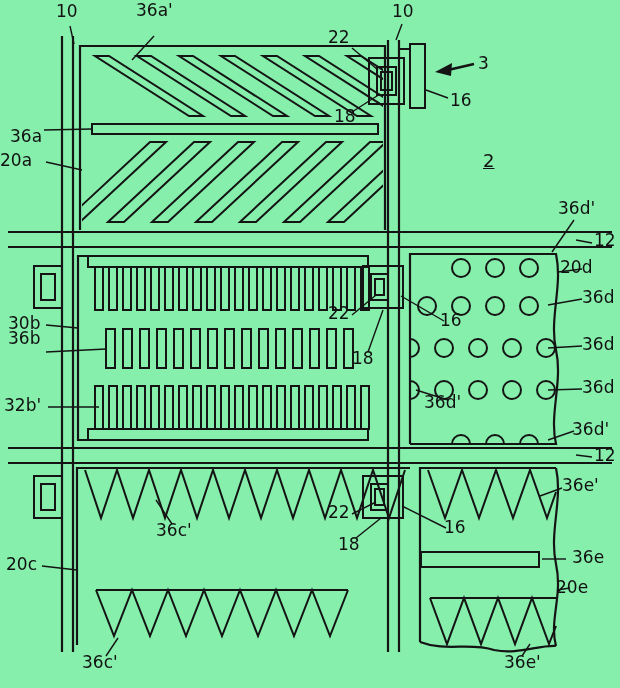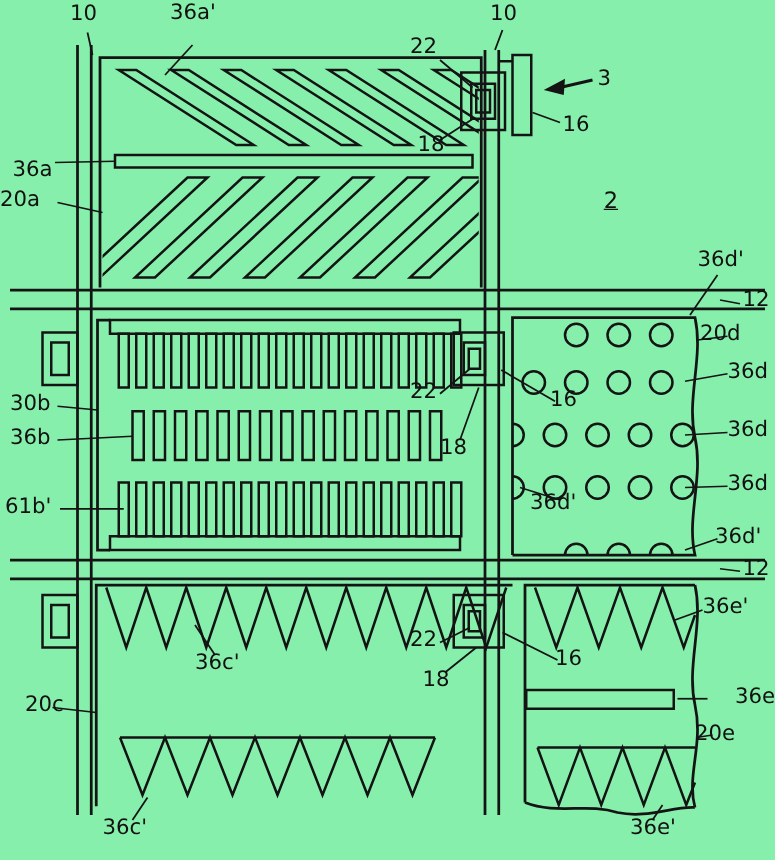--- a/index.html
+++ b/index.html
@@ -263,31 +263,31 @@
   <div class="lbl" style="left:0;top:152px">20a</div>
   <div class="lbl fig-num" style="left:483px;top:152px">2</div>
   <div class="lbl" style="left:558px;top:200px">36d'</div>
   <div class="lbl" style="left:594px;top:232px">12</div>
   <div class="lbl" style="left:560px;top:259px">20d</div>
   <div class="lbl" style="left:582px;top:289px">36d</div>
   <div class="lbl" style="left:582px;top:336px">36d</div>
   <div class="lbl" style="left:582px;top:379px">36d</div>
   <div class="lbl" style="left:572px;top:421px">36d'</div>
   <div class="lbl" style="left:8px;top:315px">30b</div>
-  <div class="lbl" style="left:8px;top:342px">36b</div>
-  <div class="lbl" style="left:4px;top:397px">61b'</div>
+  <div class="lbl" style="left:8px;top:330px">36b</div>
+  <div class="lbl" style="left:4px;top:397px">32b'</div>
   <div class="lbl" style="left:328px;top:305px">22</div>
   <div class="lbl" style="left:440px;top:312px">16</div>
   <div class="lbl" style="left:352px;top:350px">18</div>
   <div class="lbl" style="left:424px;top:394px">36d'</div>
   <div class="lbl" style="left:594px;top:447px">12</div>
   <div class="lbl" style="left:562px;top:477px">36e'</div>
   <div class="lbl" style="left:328px;top:504px">22</div>
   <div class="lbl" style="left:338px;top:536px">18</div>
   <div class="lbl" style="left:444px;top:519px">16</div>
   <div class="lbl" style="left:156px;top:522px">36c'</div>
-  <div class="lbl" style="left:20px;top:556px">20c</div>
-  <div class="lbl" style="left:588px;top:549px">36e</div>
+  <div class="lbl" style="left:6px;top:556px">20c</div>
+  <div class="lbl" style="left:572px;top:549px">36e</div>
   <div class="lbl" style="left:556px;top:579px">20e</div>
   <div class="lbl" style="left:82px;top:654px">36c'</div>
   <div class="lbl" style="left:504px;top:654px">36e'</div>
 
 </div>
 
 </body></html>

